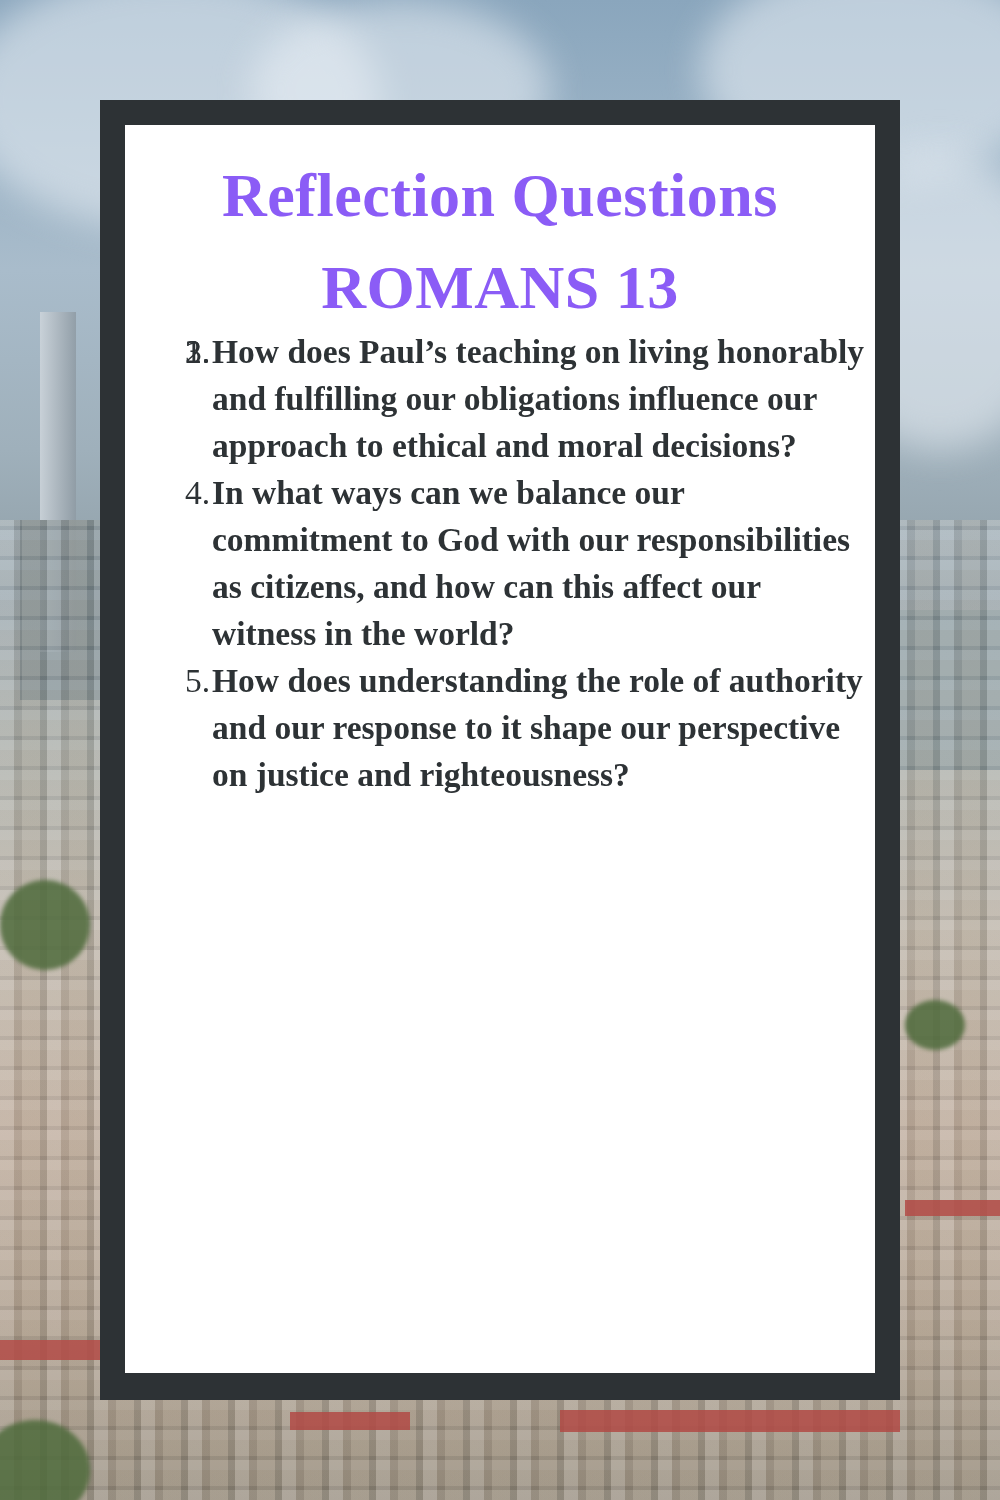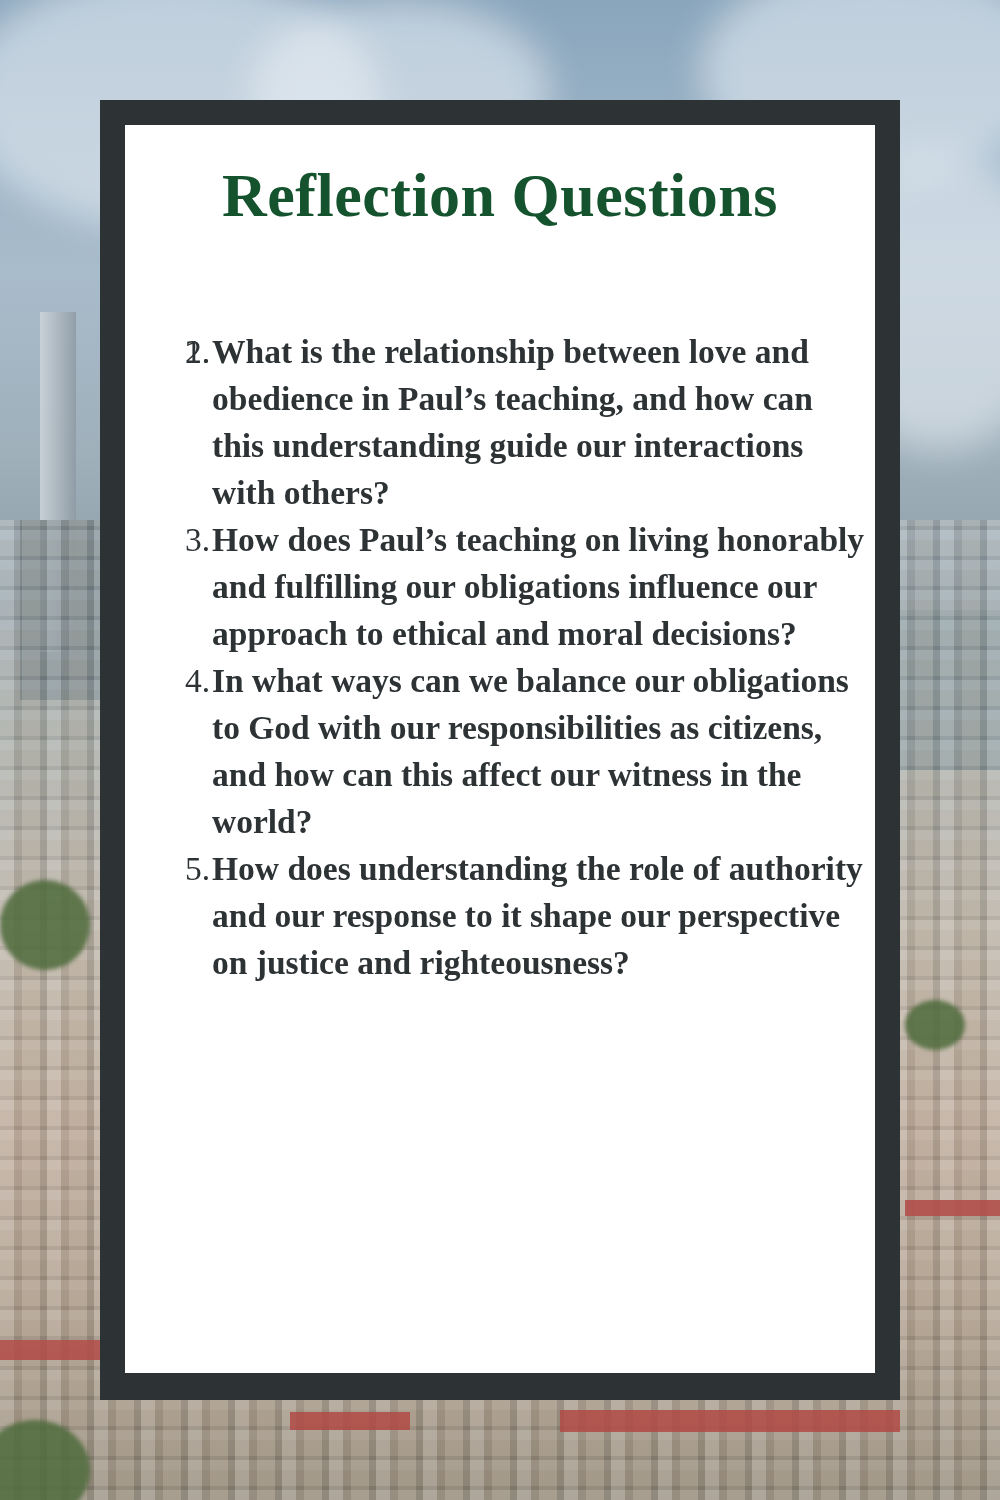--- a/index.html
+++ b/index.html
@@ -21,21 +21,21 @@
 
   .frame {
     position: absolute; left: 100px; top: 100px; width: 800px; height: 1300px;
     background: #2d3235;
   }
   .panel {
     position: absolute; left: 25px; top: 25px; width: 750px; height: 1248px;
     background: #ffffff;
   }
   .title {
-    margin: 0; text-align: center; color: #14532d;
+    margin: 0; text-align: center; color: #8b5cf6;
     font-weight: bold; font-size: 62px; line-height: 92px;
     letter-spacing: 0.5px;
   }
   .title-1 { padding-top: 24px; }
   .questions {
     list-style: none; margin: 0; padding: 0;
     position: absolute; left: 60px; top: 203px; width: 680px;
   }
   .q { position: relative; padding-left: 27px; color: #2d3235; font-weight: bold; font-size: 33.5px; line-height: 47px; }
   .q-num { position: absolute; left: 0; top: 0; font-weight: normal; width: 27px; text-align: left; }
@@ -57,35 +57,35 @@
   <div class="roof" style="left:290px;top:1412px;width:120px;height:18px;"></div>
   <div class="roof" style="left:905px;top:1200px;width:95px;height:16px;"></div>
   <div class="tree" style="left:-20px;top:1420px;width:110px;height:100px;"></div>
   <div class="tree" style="left:0px;top:880px;width:90px;height:90px;"></div>
   <div class="tree" style="left:905px;top:1000px;width:60px;height:50px;"></div>
 </div>
 
 <div class="frame">
   <div class="panel">
     <h1 class="title title-1">Reflection Questions</h1>
+    <h2 class="title">ROMANS 13</h2>
     <ol class="questions">
       <li class="q">
         <span class="q-num">1.</span>
       </li>
       <li class="q">
         <span class="q-num">2.</span>
-        <span>What is the relationship between love and obedience in Paul’s teaching, and how can this understanding guide our interactions with others?</span>
       </li>
       <li class="q">
         <span class="q-num">3.</span>
         <span>How does Paul’s teaching on living honorably and fulfilling our obligations influence our approach to ethical and moral decisions?</span>
       </li>
       <li class="q">
         <span class="q-num">4.</span>
-        <span>In what ways can we balance our obligations to God with our responsibilities as citizens, and how can this affect our witness in the world?</span>
+        <span>In what ways can we balance our commitment to God with our responsibilities as citizens, and how can this affect our witness in the world?</span>
       </li>
       <li class="q">
         <span class="q-num">5.</span>
         <span>How does understanding the role of authority and our response to it shape our perspective on justice and righteousness?</span>
       </li>
     </ol>
   </div>
 </div>
 
 </body></html>

